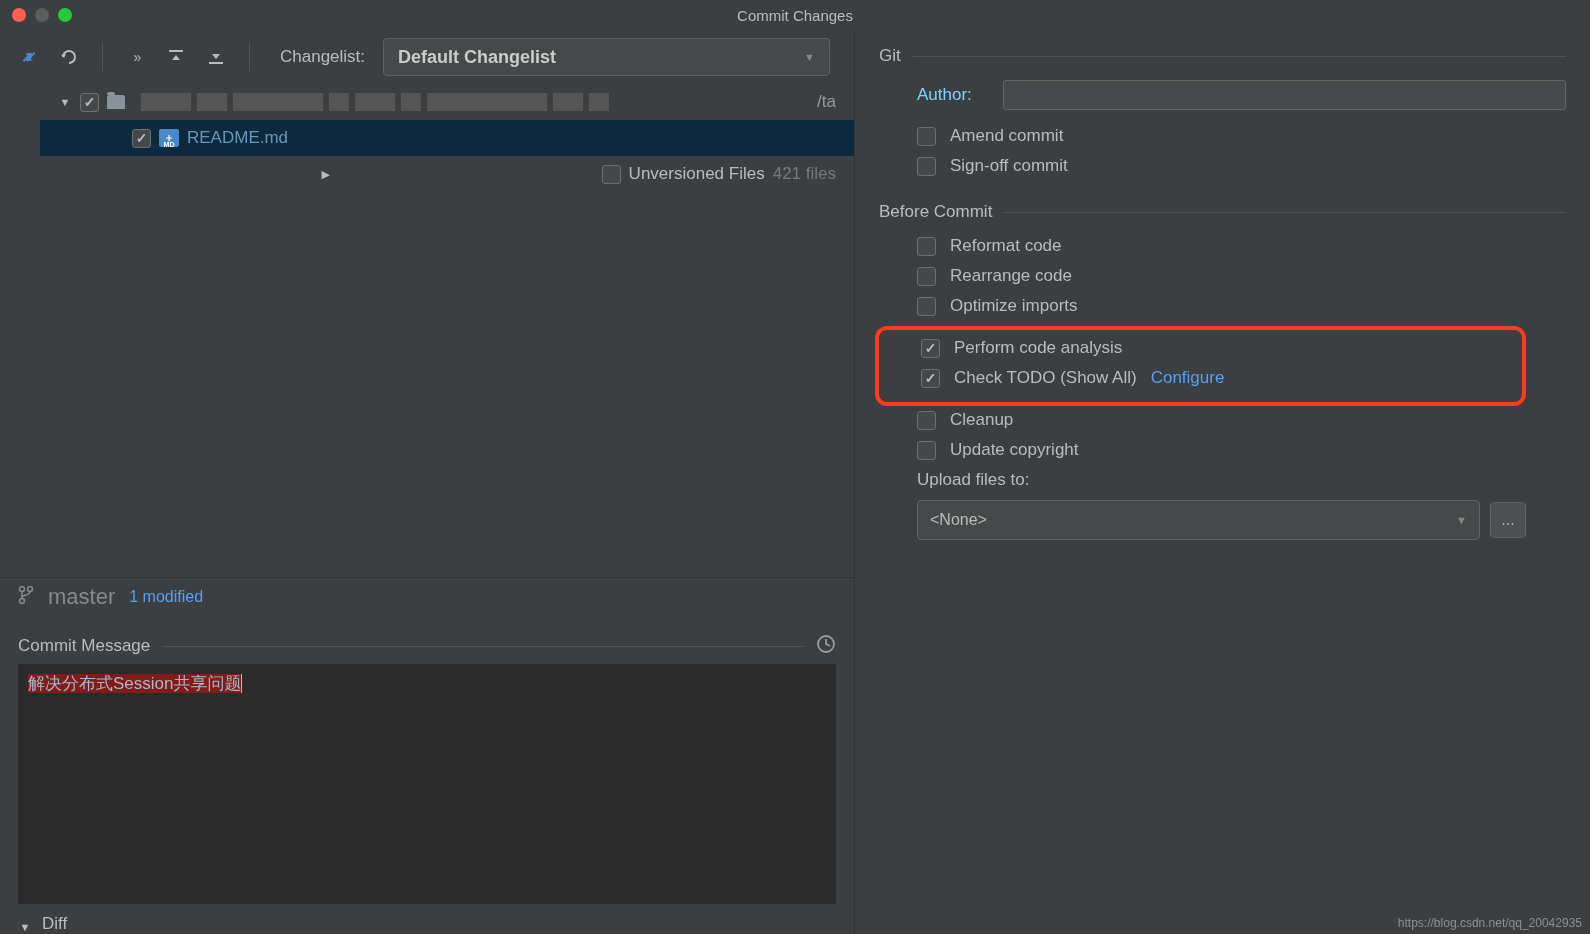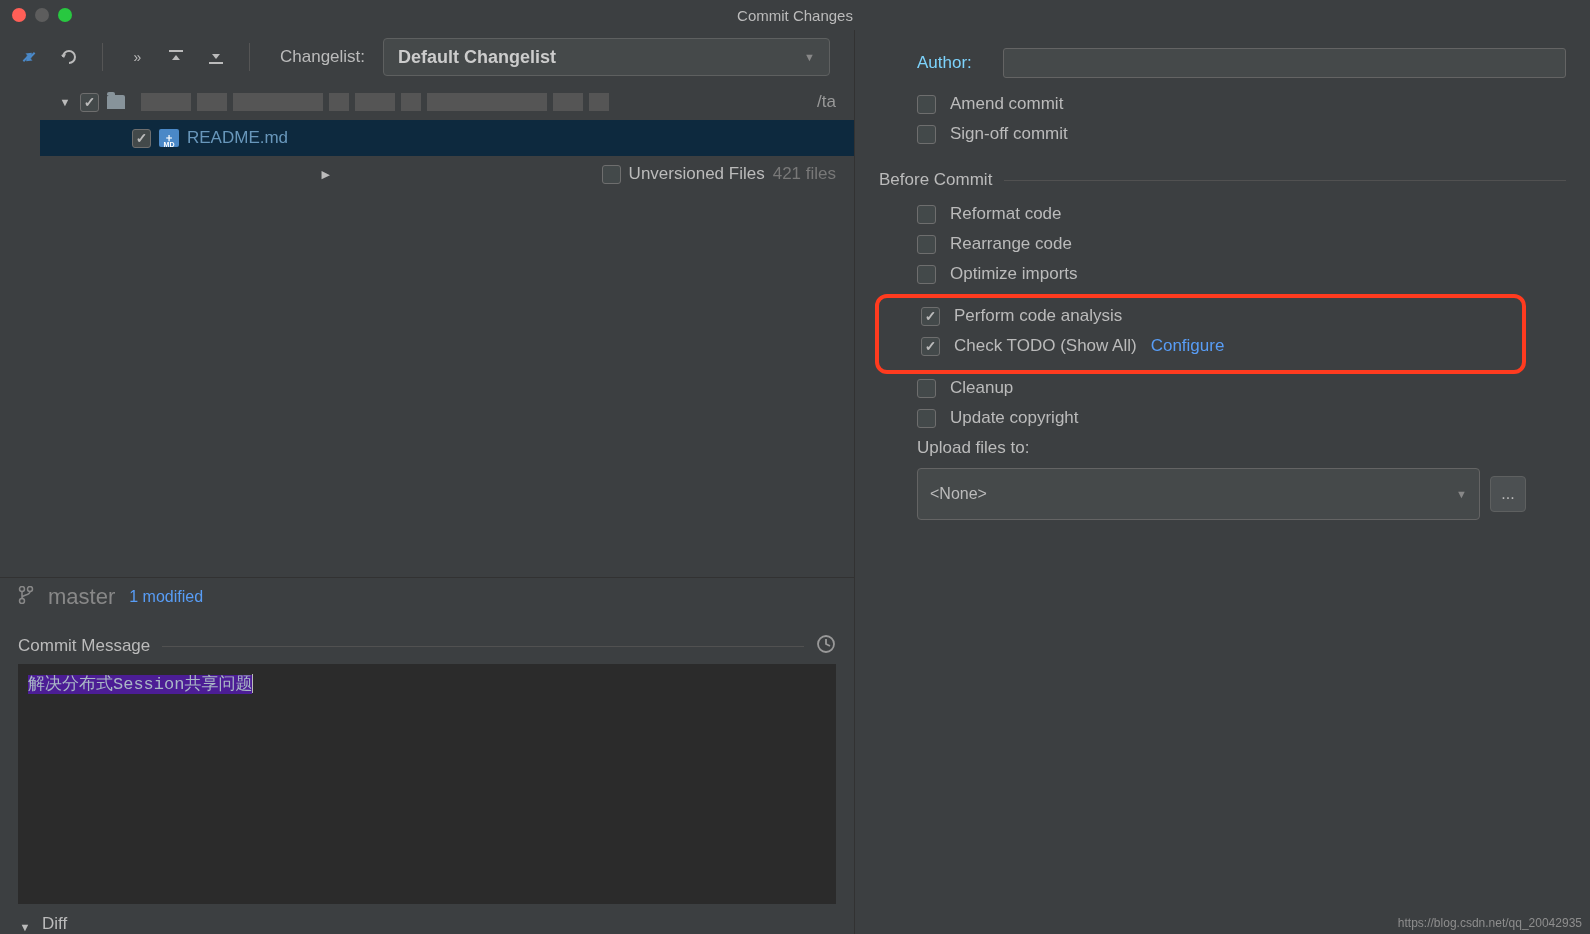--- a/index.html
+++ b/index.html
@@ -46,41 +46,41 @@
     .branch-icon { color: #888; }
     .branch-name { color: #888; font-size: 22px; }
     .modified-link { color: #589df6; font-size: 16px; cursor: pointer; }
     
     .section-header { display: flex; align-items: center; gap: 12px; margin: 14px 0 6px 0; }
     .section-header .label { color: #bbb; font-size: 17px; white-space: nowrap; }
     .section-header .line { flex: 1; height: 1px; background: #515151; }
     .section-header .hist-icon { color: #999; cursor: pointer; }
     
     .commit-msg { width: 100%; height: 240px; background: #2b2b2b; border: none; color: #a9b7c6; font-size: 17px; padding: 8px 10px; resize: none; outline: none; font-family: inherit; }
-    .commit-msg-sel { background: #4c1d95; font-family: Liberation Mono, monospace; }
+    .commit-msg-sel { background: #7f1d1d; }
     
     .diff-row { display: flex; align-items: flex-end; gap: 10px; padding: 10px 18px 0 18px; }
     
     .right .section-header { margin: 4px 0 14px 0; }
     .right .section-header.sub { margin-top: 26px; }
     
     .field-row { display: flex; align-items: center; gap: 14px; margin: 6px 0 16px 38px; }
     .field-label { color: #7dd3fc; font-size: 17px; min-width: 72px; }
     .text-input { flex: 1; height: 30px; background: #45494a; border: 1px solid #646464; border-radius: 3px; color: #bbb; padding: 0 8px; font-size: 15px; outline: none; }
     
     .check-row { display: flex; align-items: center; gap: 14px; margin: 4px 0 10px 38px; font-size: 17px; }
     .check-row .lbl { color: #bbb; }
     .link { color: #589df6; cursor: pointer; }
     
     .highlight-box { border: 4px solid #ff3b1f; border-radius: 12px; padding: 4px 0; margin-left: -4px; margin-right: 40px; }
     .highlight-box .check-row { margin-left: 42px; }
     
     .upload-label { color: #bbb; font-size: 17px; margin: 10px 0 10px 38px; }
     .upload-row { display: flex; align-items: center; gap: 10px; margin: 0 40px 0 38px; }
-    .dropdown { flex: 1; height: 52px; background: #45494a; border: 1px solid #646464; border-radius: 4px; display: flex; align-items: center; justify-content: space-between; padding: 4px 12px; color: #bbb; font-size: 16px; cursor: pointer; }
+    .dropdown { flex: 1; height: 40px; background: #45494a; border: 1px solid #646464; border-radius: 4px; display: flex; align-items: center; justify-content: space-between; padding: 4px 12px; color: #bbb; font-size: 16px; cursor: pointer; }
     .more-btn { width: 36px; height: 36px; background: #4c5052; border: 1px solid #5e6060; border-radius: 4px; display: flex; align-items: center; justify-content: center; color: #bbb; cursor: pointer; font-size: 16px; }
     
     .watermark { position: absolute; bottom: 4px; right: 8px; color: #8e8e8e; font-size: 12px; }
     
     svg { flex-shrink: 0; }
   </style>
 </head>
 <body>
 
 <div class="titlebar">
@@ -187,20 +187,24 @@
       <div class="commit-msg"><span class="commit-msg-sel">解决分布式Session共享问题</span><span style="border-left:1px solid #bbb;height:18px;"></span></div>
     </div>
 
     <div class="diff-row">
       <span class="chevron down"></span>
       <span class="tree-text">Diff</span>
     </div>
   </div>
 
   <div class="right">
+    <div class="section-header">
+      <span class="label">Git</span>
+      <span class="line"></span>
+    </div>
     <div class="field-row">
       <span class="field-label">Author:</span>
       <input class="text-input" style="">
     </div>
     <div class="check-row">
       <span class="checkbox"></span>
       <span class="lbl">Amend commit</span>
     </div>
     <div class="check-row">
       <span class="checkbox"></span>

